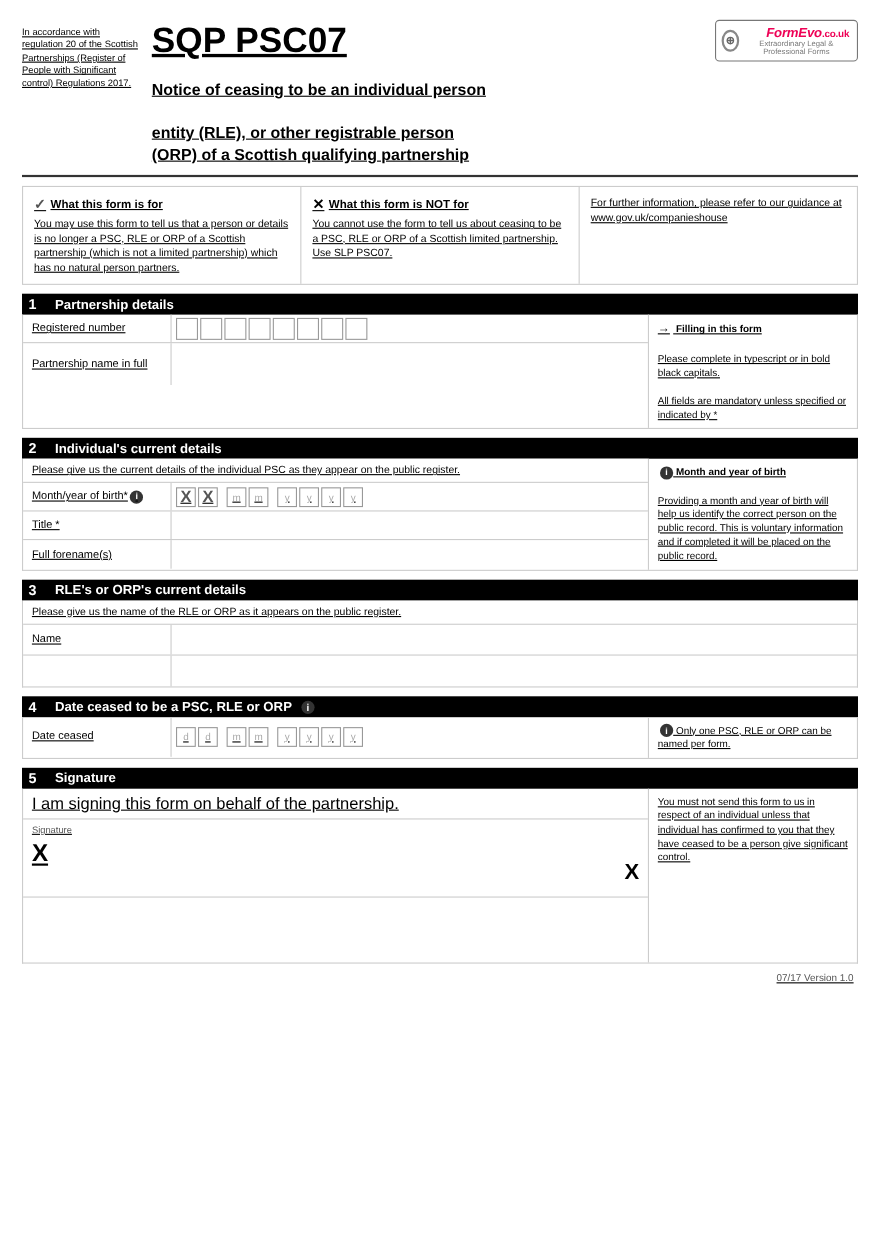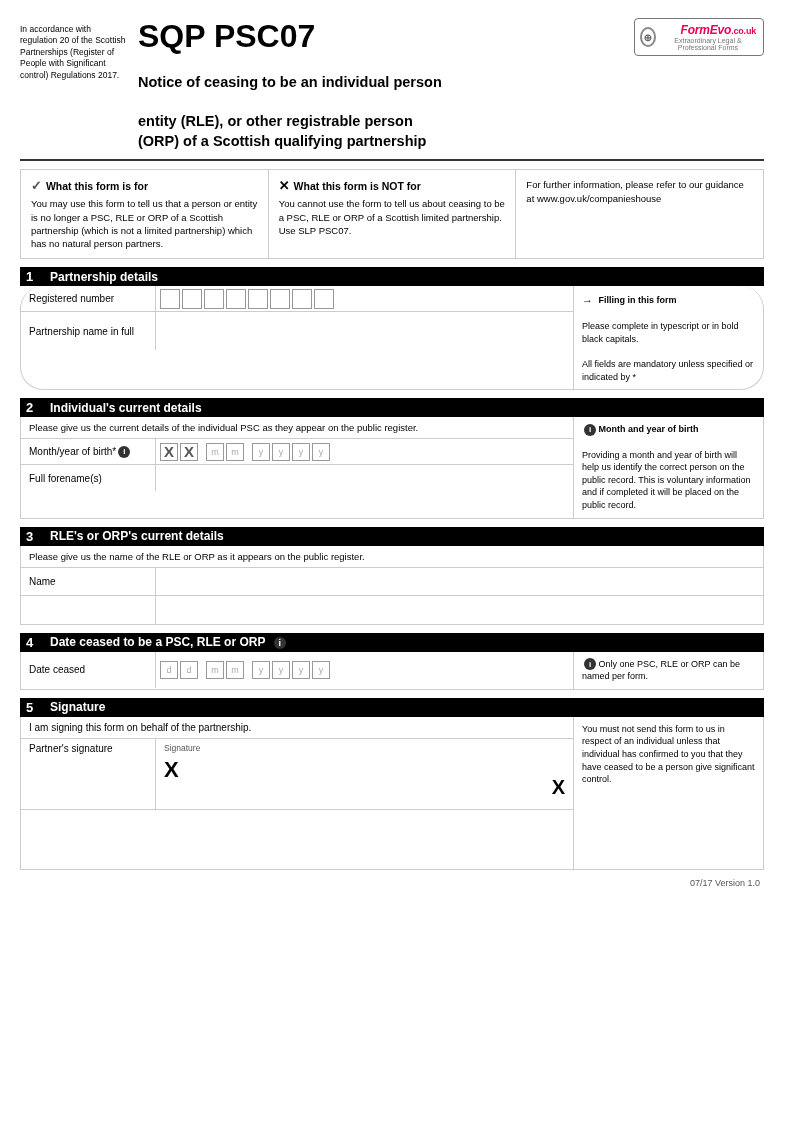--- a/index.html
+++ b/index.html
@@ -8,22 +8,23 @@
       font-size: 11px;
       background: #fff;
       color: #000;
       width: 800px;
       min-height: 1131px;
     }
     .page {
       width: 800px;
       min-height: 1131px;
       background: #fff;
-      padding: 18px 36px 10px 20px;
+      padding: 18px 20px 10px 20px;
       position: relative;
+      text-decoration: underline;
     }
     
     .header {
       display: flex;
       align-items: flex-start;
       margin-bottom: 6px;
     }
     .header-left-note {
       font-size: 8.5px;
       color: #000;
@@ -186,21 +187,20 @@
     .reg-box {
       width: 20px;
       height: 20px;
       border: 1px solid #999;
       display: inline-block;
     }
 
     
     .s1-body {
       display: flex;
-      border-radius: 23px;
     }
     .s1-main {
       flex: 1;
     }
     .s1-sidenote {
       width: 190px;
       min-width: 190px;
       border-left: 1px solid #ccc;
       padding: 6px 8px;
       font-size: 9px;
@@ -272,21 +272,21 @@
     .s5-sidenote {
       width: 190px;
       min-width: 190px;
       border-left: 1px solid #ccc;
       padding: 6px 8px;
       font-size: 9px;
       line-height: 1.4;
     }
     .sig-note-row {
       padding: 5px 8px;
-      font-size: 10px;
+      font-size: 15px;
       border-bottom: 1px solid #ccc;
     }
     .sig-row {
       display: flex;
       align-items: stretch;
       min-height: 70px;
     }
     .sig-label {
       width: 135px;
       min-width: 135px;
@@ -376,21 +376,21 @@
   </div>
 
   <hr class="header-rule">
 
   <div class="info-box">
     <div class="info-col">
       <div class="info-col-title">
         <span class="info-check">✓</span>
         <span>What this form is for</span>
       </div>
-      <p>You may use this form to tell us that a person or entity is no longer a PSC, RLE or ORP of a Scottish partnership (which is not a limited partnership) which has no natural person partners.</p>
+      <p>You may use this form to tell us that a person or details is no longer a PSC, RLE or ORP of a Scottish partnership (which is not a limited partnership) which has no natural person partners.</p>
     </div>
     <div class="info-col">
       <div class="info-col-title">
         <span class="info-x">✕</span>
         <span>What this form is NOT for</span>
       </div>
       <p>You cannot use the form to tell us about ceasing to be a PSC, RLE or ORP of a Scottish limited partnership. Use SLP PSC07.</p>
     </div>
     <div class="info-col">
       <p>For further information, please refer to our guidance at www.gov.uk/companieshouse</p>
@@ -461,20 +461,26 @@
               <div class="date-box" style="color:#aaa;font-weight:normal;">m</div>
               <span class="date-sep"></span>
               <div class="date-box" style="color:#aaa;font-weight:normal;">y</div>
               <div class="date-box" style="color:#aaa;font-weight:normal;">y</div>
               <div class="date-box" style="color:#aaa;font-weight:normal;">y</div>
               <div class="date-box" style="color:#aaa;font-weight:normal;">y</div>
             </div>
           </div>
         </div>
 
+        <div class="form-row">
+          <div class="form-label">Title *</div>
+          <div class="form-field">
+            <input class="form-field-input" type="text" style="">
+          </div>
+        </div>
 
         <div class="form-row">
           <div class="form-label">Full forename(s)</div>
           <div class="form-field">
             <input class="form-field-input" type="text" style="">
           </div>
         </div>
 
       </div>
       <div class="s2-sidenote">
@@ -546,21 +552,20 @@
 
   <div class="section">
     <div class="section-header">
       <span class="section-num">5</span>
       <span class="section-title">Signature</span>
     </div>
     <div class="section-body s5-body">
       <div class="s5-main">
         <div class="sig-note-row">I am signing this form on behalf of the partnership.</div>
         <div class="sig-row">
-          <div class="sig-label">Partner's signature</div>
           <div class="sig-field">
             <div class="sig-field-label">Signature</div>
             <div class="sig-x-left">X</div>
             <div class="sig-x-right">X</div>
           </div>
         </div>
         <div class="extra-sig-row">
           <div style="display:flex;height:100%;">
             <div style="width:135px;min-width:135px;border-right:1px solid #ccc;"></div>
             <div style="flex:1;"></div>

